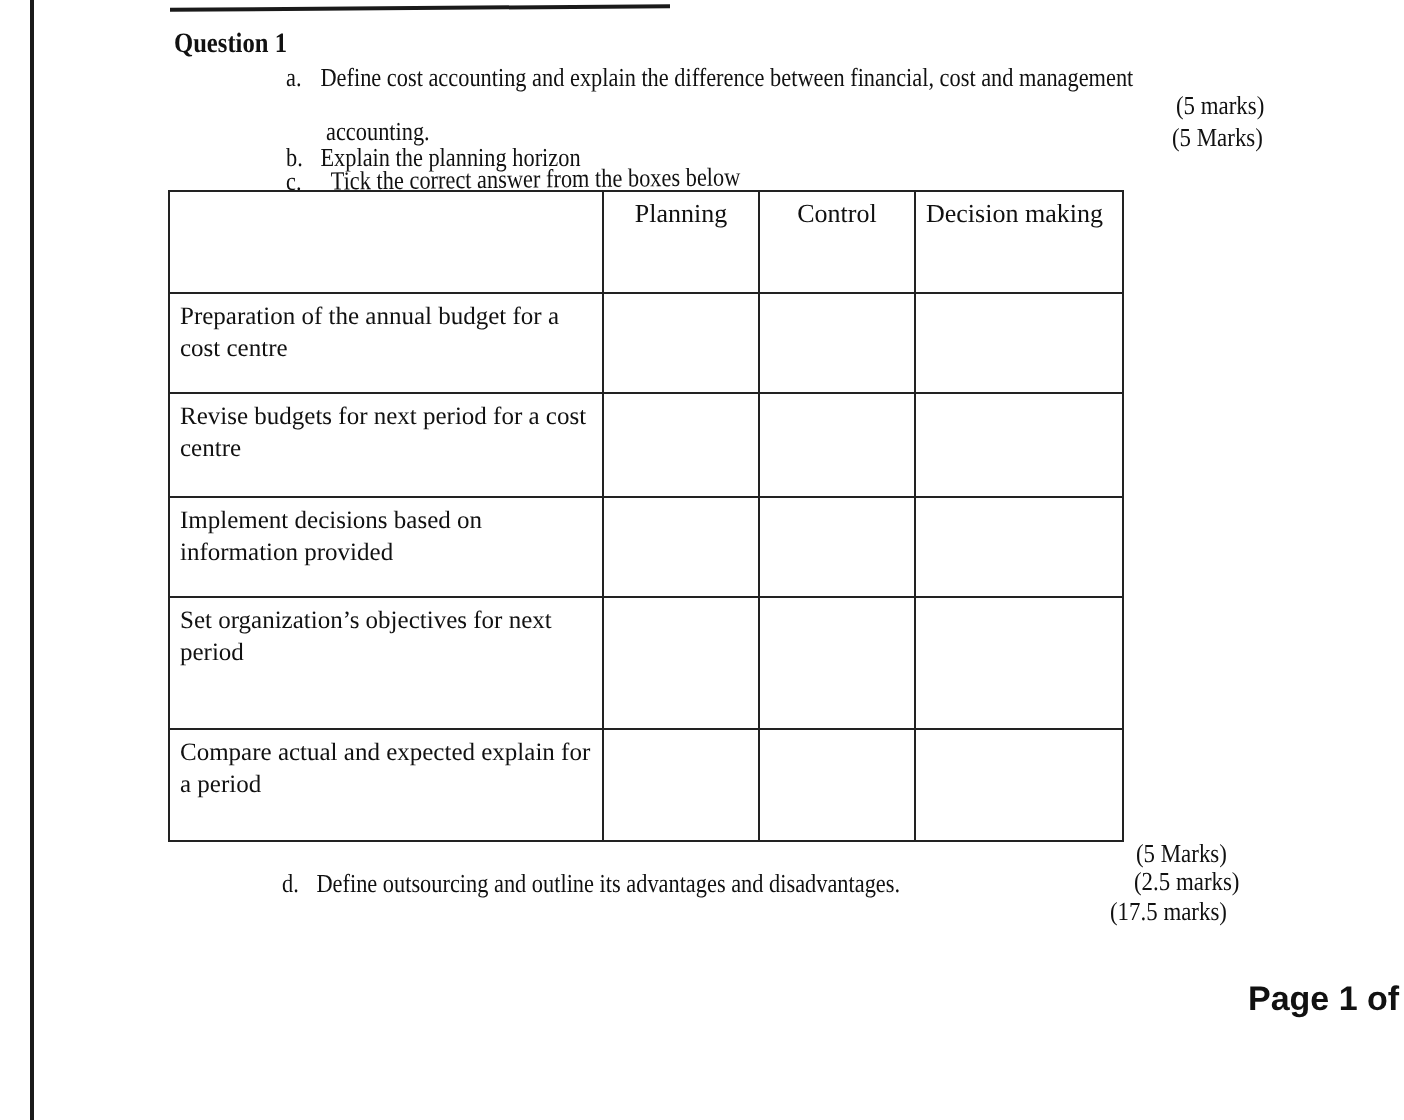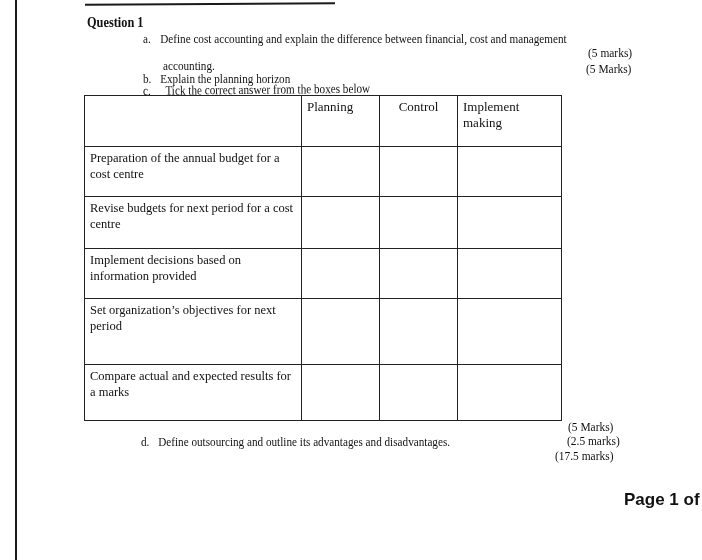--- a/index.html
+++ b/index.html
@@ -27,21 +27,21 @@
     position: absolute; left: 84px; top: 95px;
     border-collapse: collapse;
     font-size: 12.5px;
   }
   table.tick-table td {
     border: 1px solid #222;
     vertical-align: top;
     padding: 3px 5px;
   }
   .col-act { width: 206px; }
-  .col-p { width: 67px; }
+  .col-p { width: 67px; text-align: center; }
   .col-c { width: 67px; text-align: center; }
   .col-d { width: 93px; }
   .hdr-cell { font-size: 13px; }
   .row-label { line-height: 16px; white-space: normal; }
   .page-num {
     left: 624px; top: 490px; font-family: "Liberation Sans", "DejaVu Sans", sans-serif;
     font-weight: bold; font-size: 17px;
   }
 </style>
 </head>
@@ -66,21 +66,21 @@
 <div class="abs item" style="left:143px; top:83px; transform:scaleX(0.86) rotate(-0.5deg);">
   <span class="marker" style="width:26px;">c.</span><span>Tick the correct answer from the boxes below</span>
 </div>
 
 <table class="tick-table">
   <tbody>
       <tr style="height:51px;">
     <td class="col-act hdr-cell"></td>
     <td class="col-p hdr-cell">Planning</td>
     <td class="col-c hdr-cell">Control</td>
-    <td class="col-d hdr-cell">Implement making</td>
+    <td class="col-d hdr-cell">Decision making</td>
   </tr>
   <tr style="height:50px;padding-left:40px;">
     <td class="row-label">Preparation of the annual budget for a cost centre</td>
     <td></td>
     <td></td>
     <td></td>
   </tr>
   <tr style="height:52px;padding-left:12px;">
     <td class="row-label">Revise budgets for next period for a cost centre</td>
     <td></td>
@@ -93,21 +93,21 @@
     <td></td>
     <td></td>
   </tr>
   <tr style="height:66px;">
     <td class="row-label">Set organization’s objectives for next period</td>
     <td></td>
     <td></td>
     <td></td>
   </tr>
   <tr style="height:56px;">
-    <td class="row-label">Compare actual and expected results for a marks</td>
+    <td class="row-label">Compare actual and expected explain for a period</td>
     <td></td>
     <td></td>
     <td></td>
   </tr>
 </tbody>
   </table>
 
 <div class="abs marks" style="left:568px; top:419px; transform:scaleX(0.88); transform-origin:left;">(5 Marks)</div>
 <div class="abs item" style="left:141px; top:434px; transform:scaleX(0.86);">
   <span class="marker">d.</span><span>Define outsourcing and outline its advantages and disadvantages.</span>

